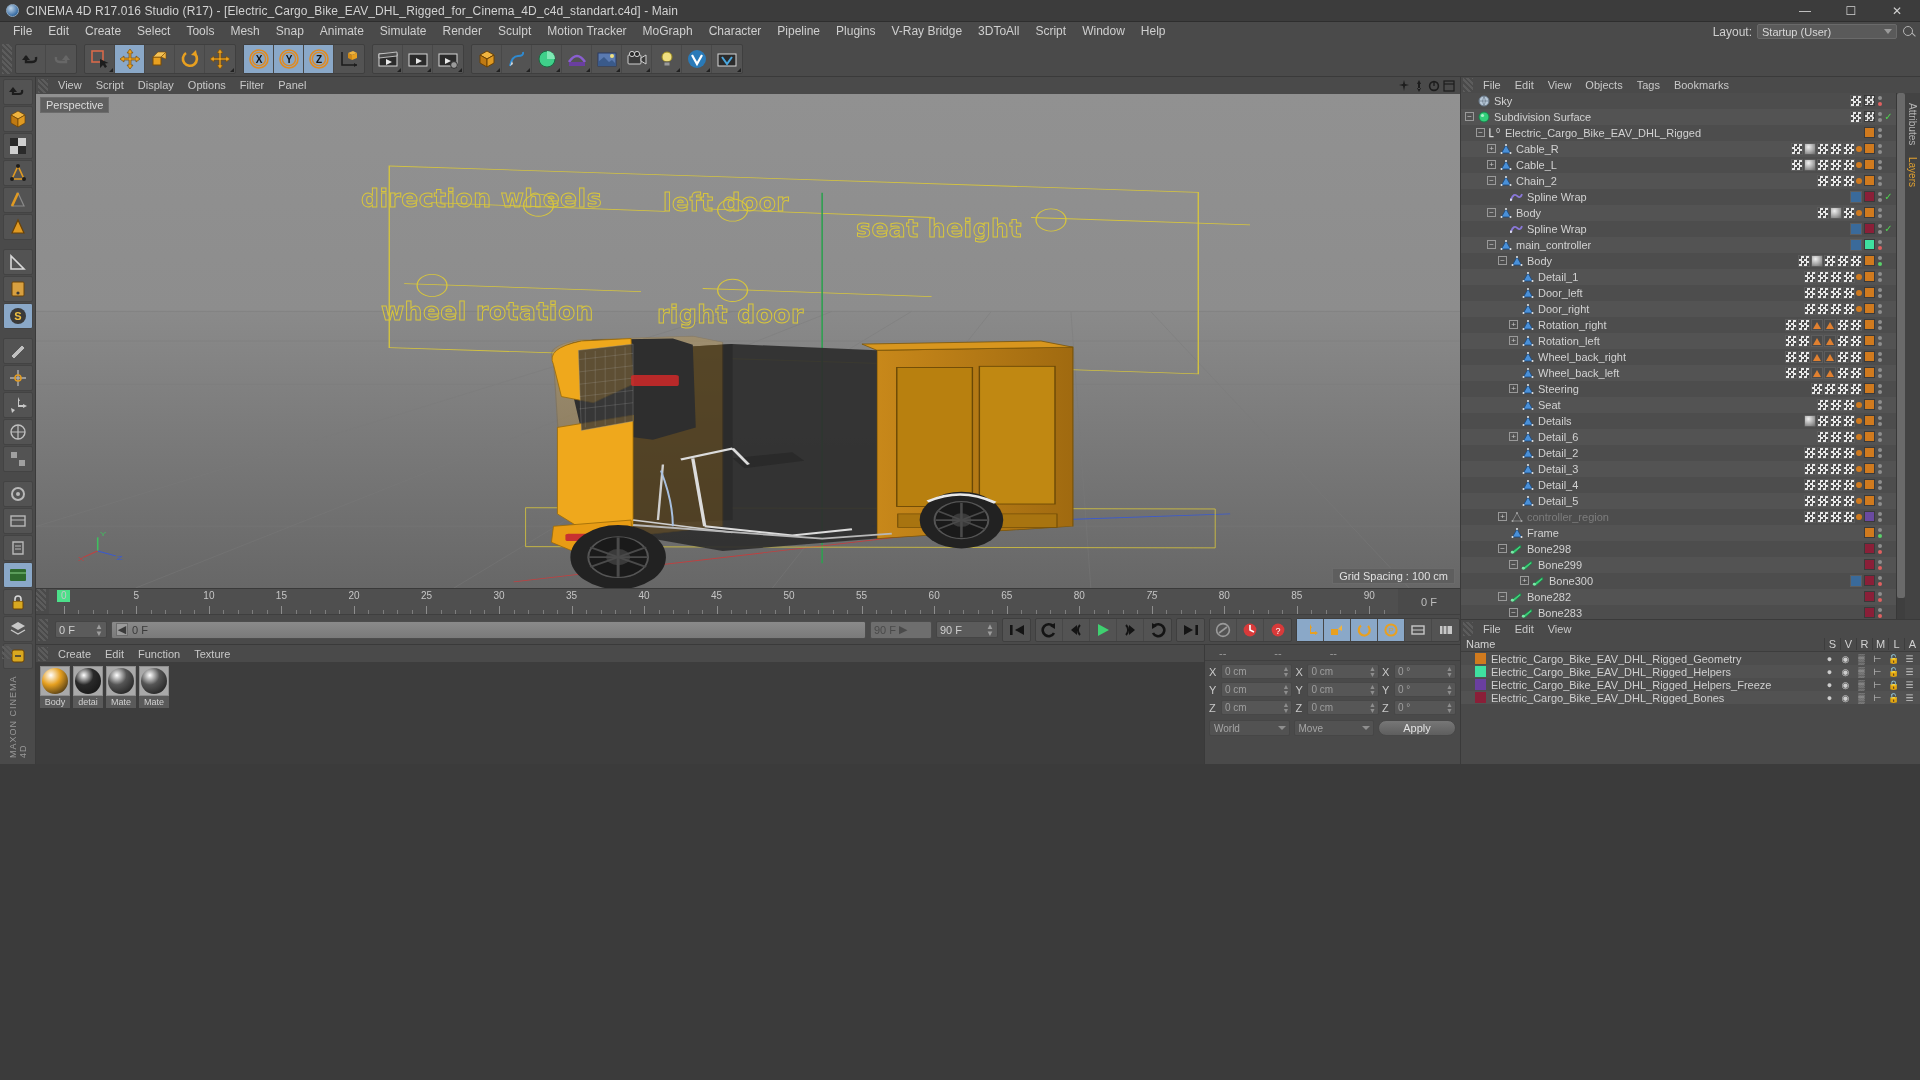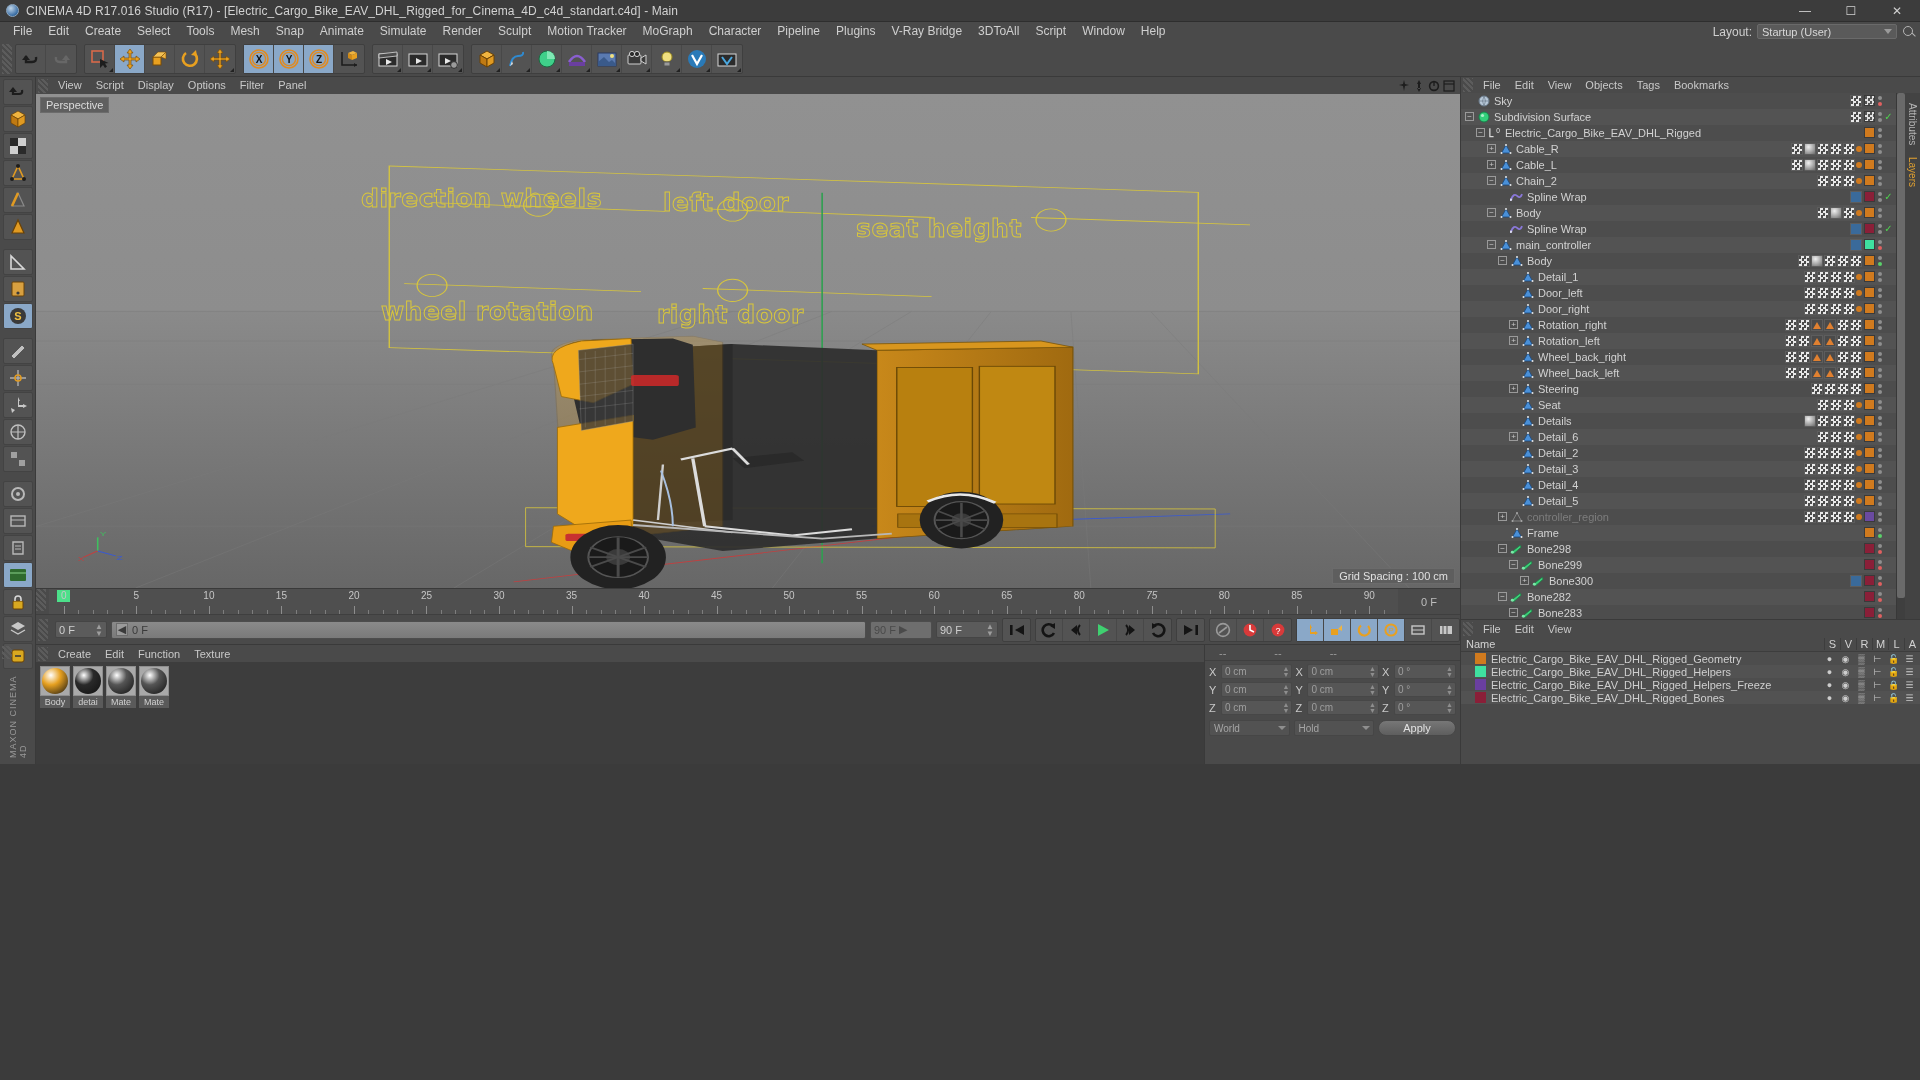--- a/index.html
+++ b/index.html
@@ -1086,21 +1086,21 @@
                   <span class="sp">▲<br>▼</span>
                 </span>
             </div>
           </div>
           <div class="coordbot">
             <div class="csel">
               <span>World</span>
               <span class="car"></span>
             </div>
             <div class="csel">
-              <span>Hold</span>
+              <span>Move</span>
               <span class="car"></span>
             </div>
             <div class="capply">Apply</div>
           </div>
         </div>
       </div>
     </div>
 
     <div class="rightdock">
       <div class="omhdr">

